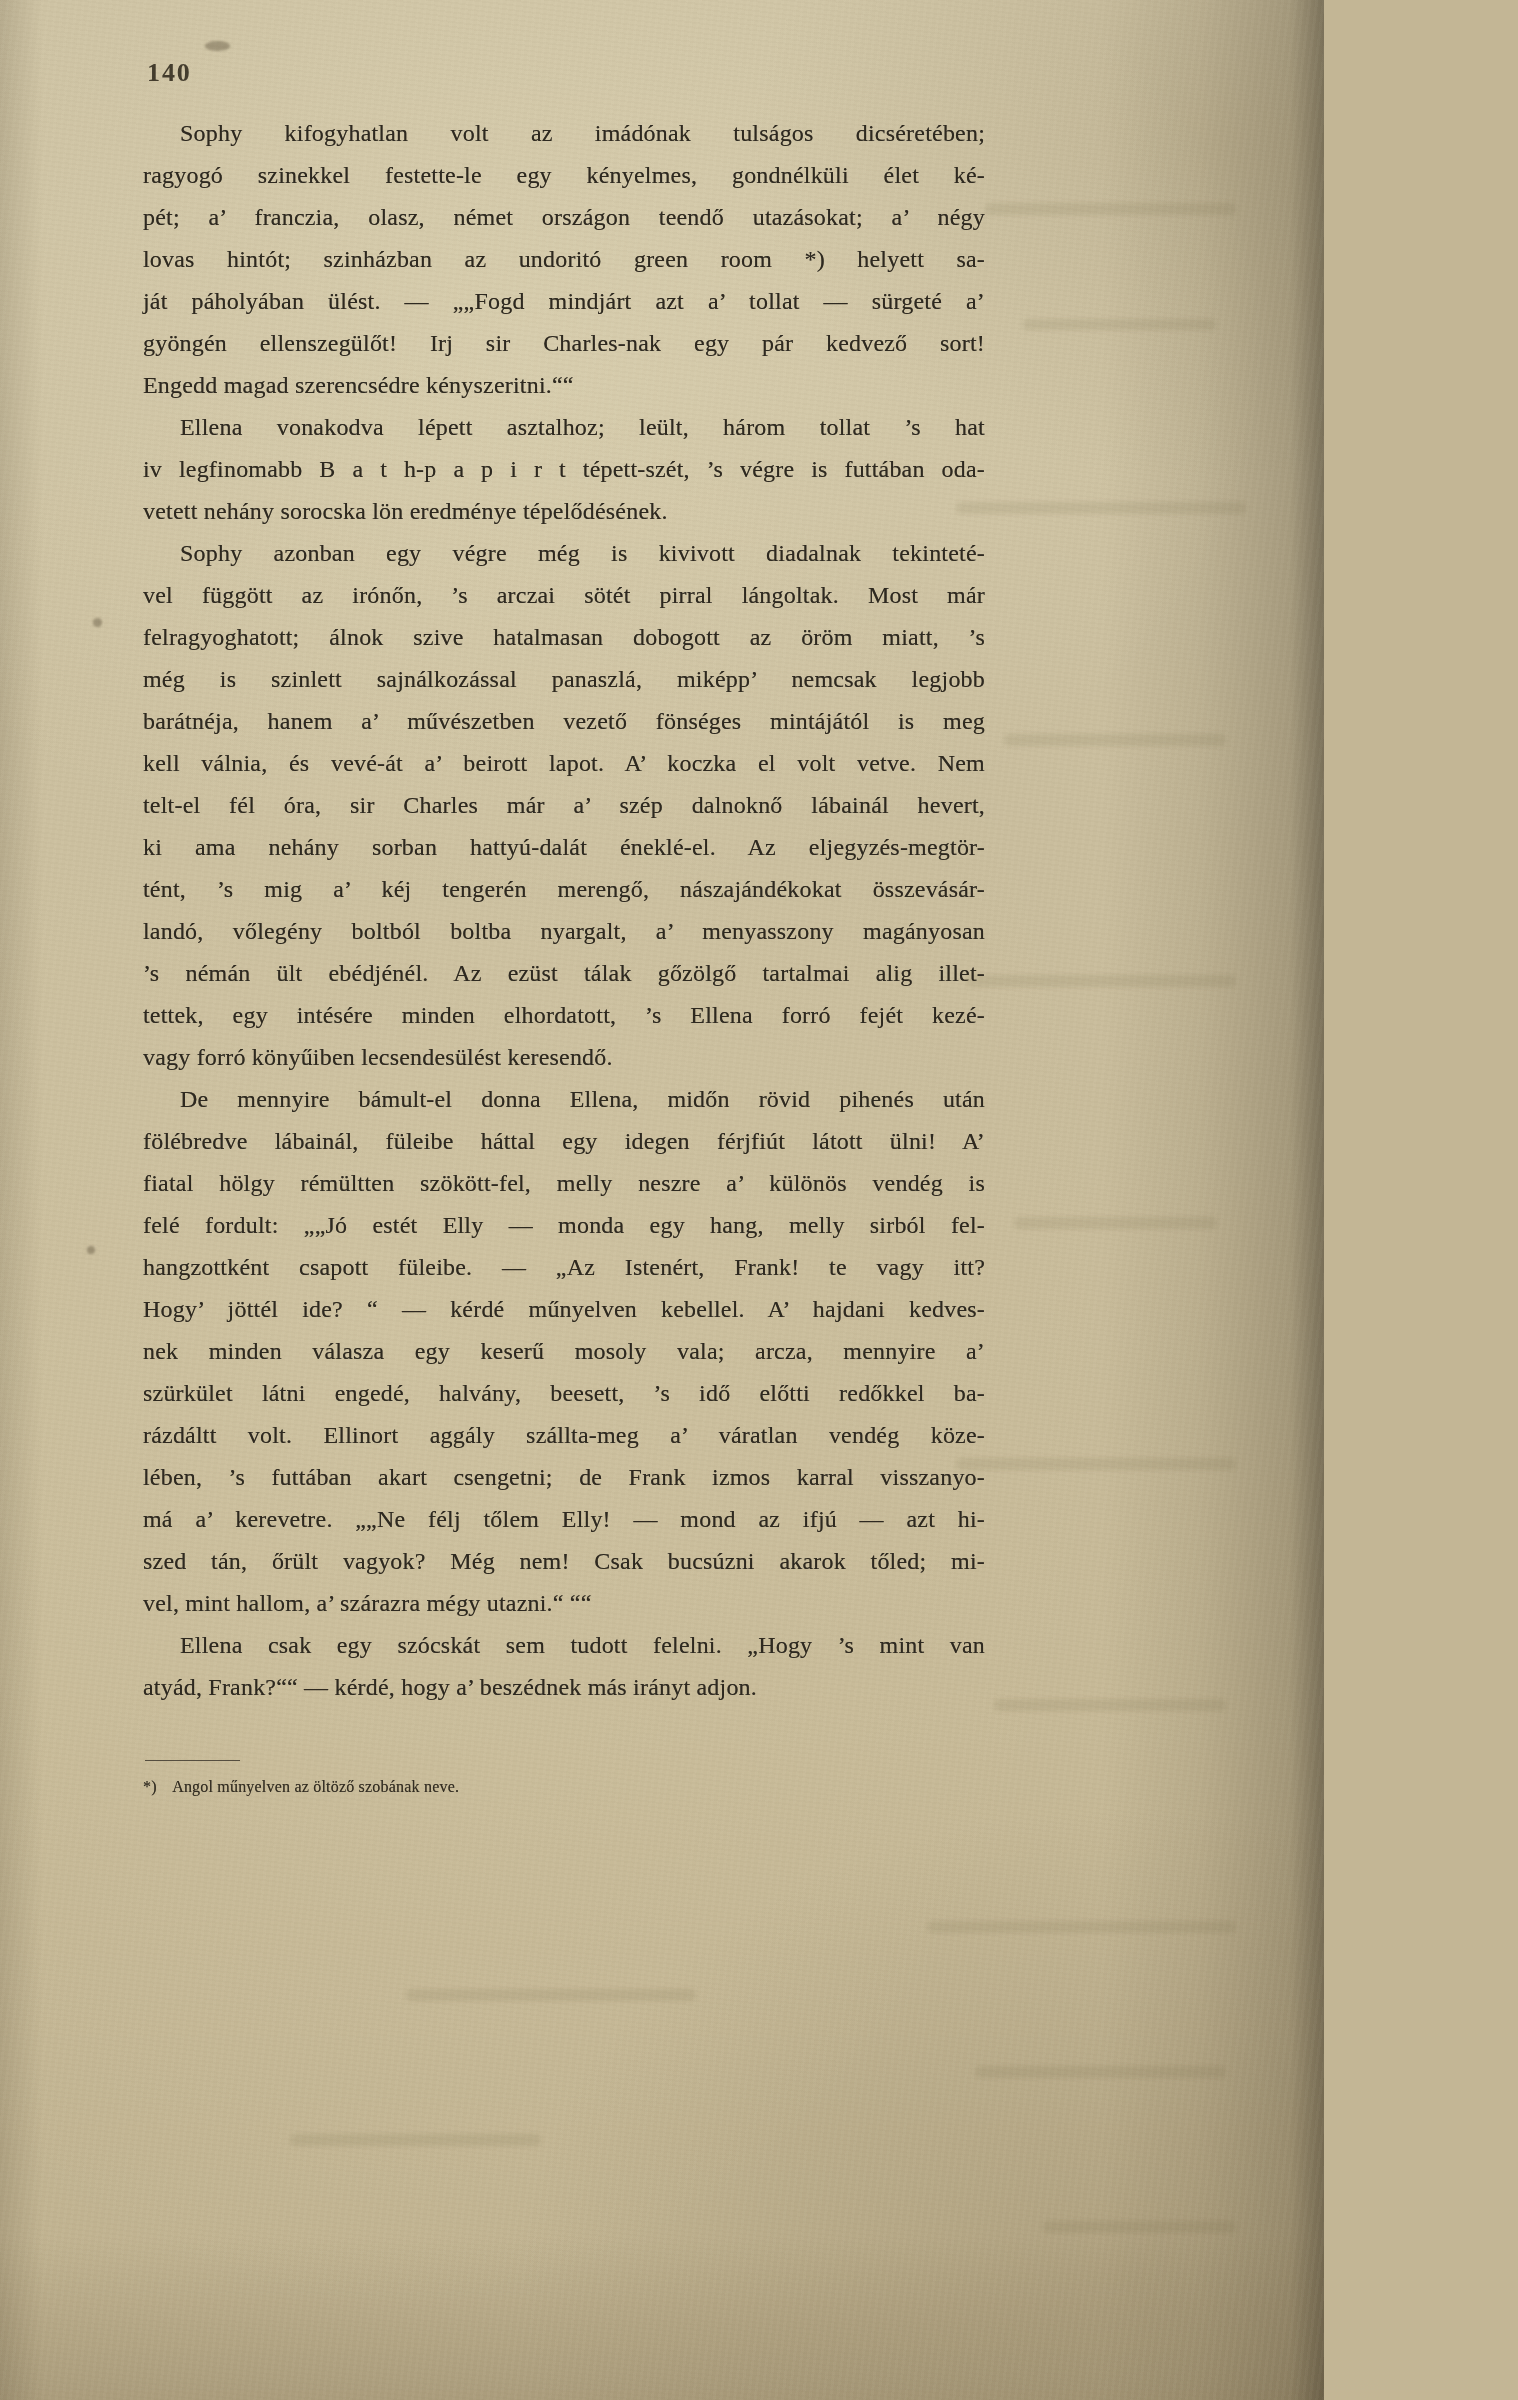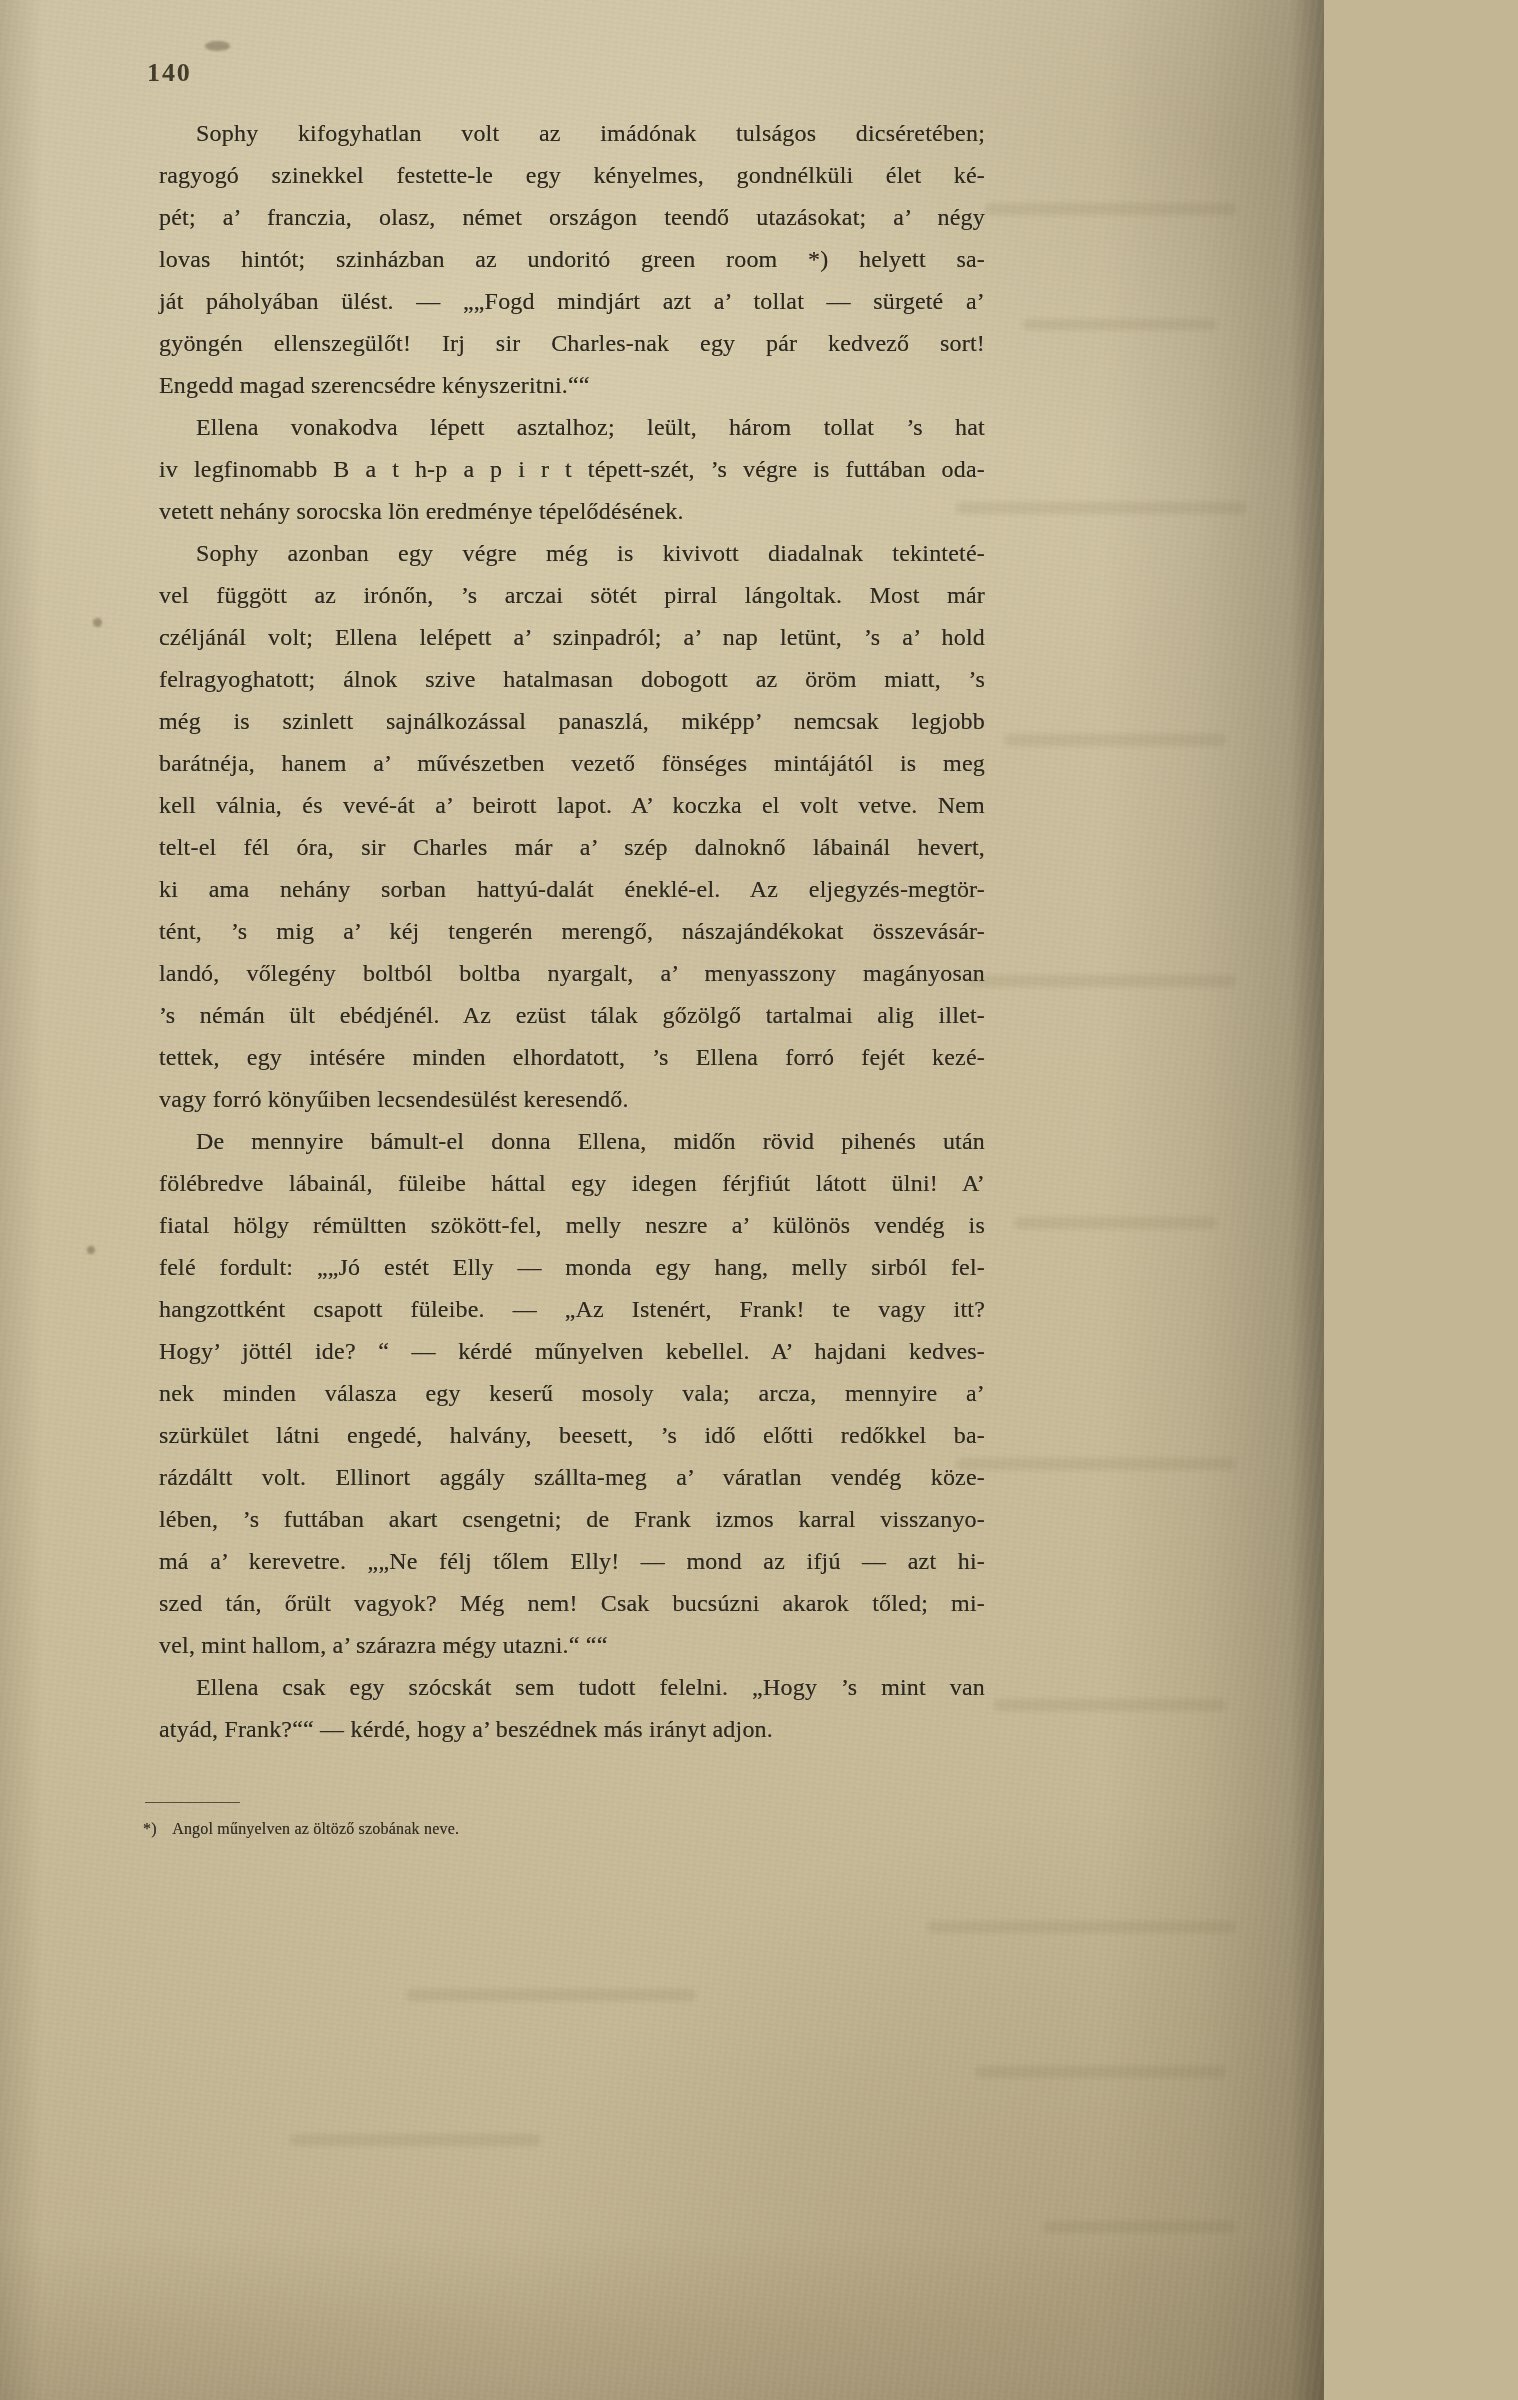--- a/index.html
+++ b/index.html
@@ -49,21 +49,20 @@
     font-size: 24px;
     line-height: 42px;
     letter-spacing: 0.2px;
     text-shadow: 0 0 0.6px rgba(46,41,32,0.55);
   }
   .paragraph { margin: 0; }
   .line {
     text-align: justify;
     text-align-last: justify;
     white-space: normal;
-    margin-left: 16px;
   }
   .line.last { text-align-last: left; }
   .line.first { text-indent: 37px; }
   .footnote {
     margin-top: 52px;
     font-size: 16px;
     line-height: 27px;
     color: #332d22;
   }
   .footnote-rule {
@@ -135,21 +134,20 @@
           <div class="line last">Engedd magad szerencsédre kényszeritni.““</div>
         </div>
         <div class="paragraph">
           <div class="line first">Ellena vonakodva lépett asztalhoz; leült, három tollat ’s hat</div>
           <div class="line">iv legfinomabb B a t h-p a p i r t tépett-szét, ’s végre is futtában oda-</div>
           <div class="line last">vetett nehány sorocska lön eredménye tépelődésének.</div>
         </div>
         <div class="paragraph">
           <div class="line first">Sophy azonban egy végre még is kivivott diadalnak tekinteté-</div>
           <div class="line">vel függött az irónőn, ’s arczai sötét pirral lángoltak. Most már</div>
-          <div class="line">czéljánál volt; Ellena lelépett a’ szinpadról; a’ nap letünt, ’s a’ hold</div>
           <div class="line">felragyoghatott; álnok szive hatalmasan dobogott az öröm miatt, ’s</div>
           <div class="line">még is szinlett sajnálkozással panaszlá, miképp’ nemcsak legjobb</div>
           <div class="line">barátnéja, hanem a’ művészetben vezető fönséges mintájától is meg</div>
           <div class="line">kell válnia, és vevé-át a’ beirott lapot. A’ koczka el volt vetve. Nem</div>
           <div class="line">telt-el fél óra, sir Charles már a’ szép dalnoknő lábainál hevert,</div>
           <div class="line">ki ama nehány sorban hattyú-dalát éneklé-el. Az eljegyzés-megtör-</div>
           <div class="line">tént, ’s mig a’ kéj tengerén merengő, nászajándékokat összevásár-</div>
           <div class="line">landó, vőlegény boltból boltba nyargalt, a’ menyasszony magányosan</div>
           <div class="line">’s némán ült ebédjénél. Az ezüst tálak gőzölgő tartalmai alig illet-</div>
           <div class="line">tettek, egy intésére minden elhordatott, ’s Ellena forró fejét kezé-</div>

